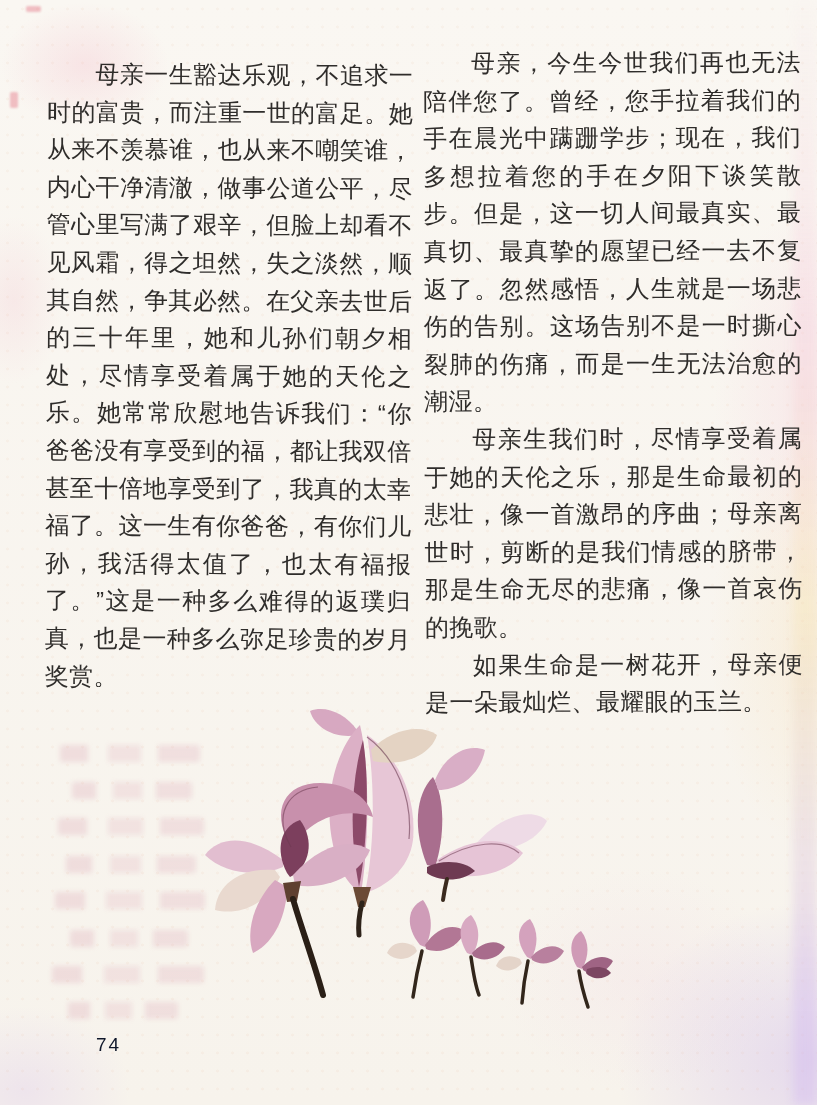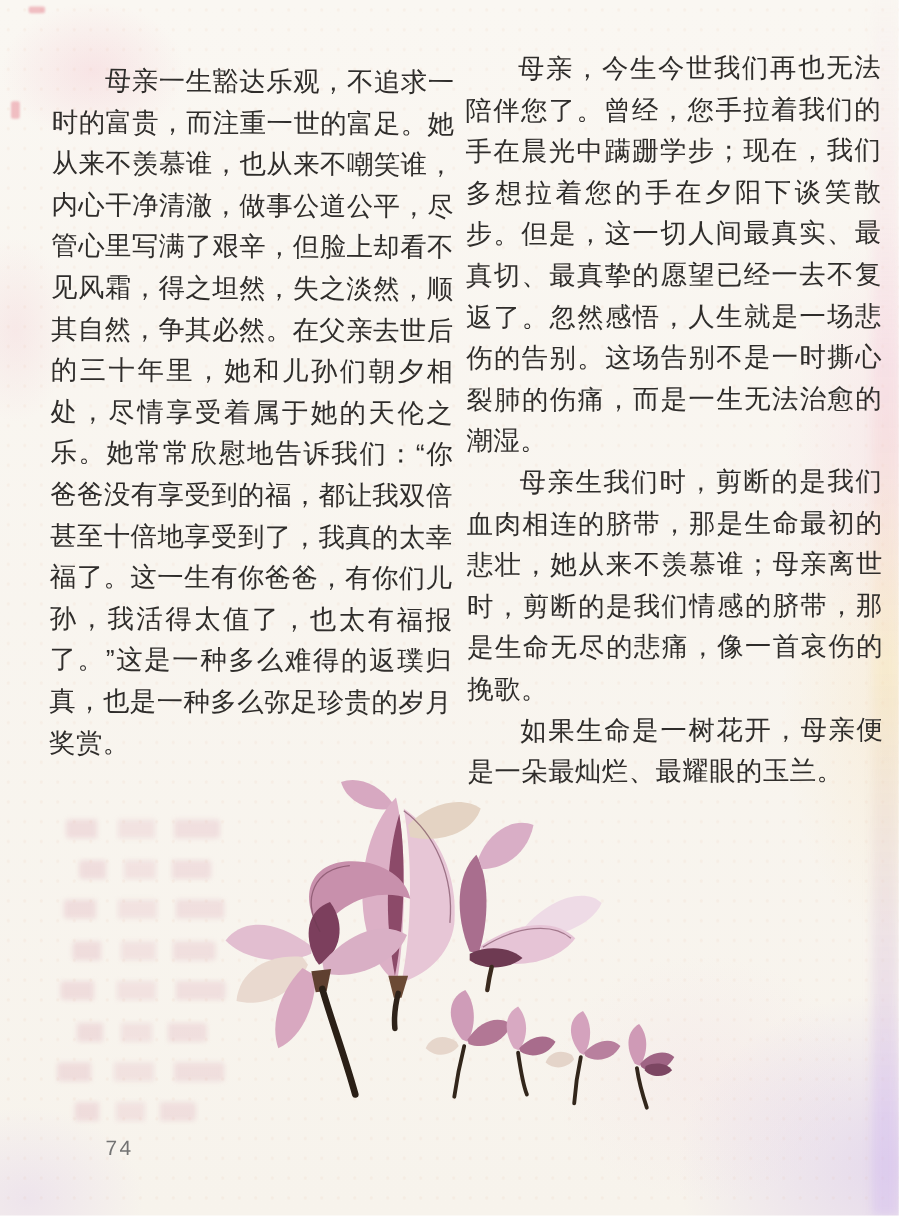--- a/index.html
+++ b/index.html
@@ -30,21 +30,21 @@
   }
   .col { position:absolute; }
   .col-left  { left:46px;  top:56px; width:366px; transform:rotate(0.25deg); }
   .col-right { left:424px; top:44px; width:378px; transform:rotate(-0.2deg); }
   .col p {
     margin:0; font-size:24px; line-height:37.6px; letter-spacing:0.4px;
     text-align:justify; text-indent:2em; color:#2f2d2b; font-weight:500;
   }
   .page-number {
     position:absolute; left:96px; top:1034px;
-    font-size:19px; letter-spacing:2px; color:#737373;
+    font-size:19px; letter-spacing:2px; color:#0f172a;
   }
   .illustration { position:absolute; left:175px; top:695px; }
   .smudge {
     position:absolute; height:17px; border-radius:3px; filter:blur(2.4px); pointer-events:none;
     background:linear-gradient(90deg,
       rgba(208,130,155,0.20) 0 20%, transparent 20% 34%,
       rgba(208,130,155,0.15) 34% 58%, transparent 58% 70%,
       rgba(208,130,155,0.18) 70% 100%);
   }
   .mark { position:absolute; filter:blur(1.2px); border-radius:2px;
@@ -58,21 +58,21 @@
 
 <div class="mark" style="left:26px; top:6px; width:15px; height:6px;"></div>
 <div class="mark" style="left:10px; top:92px; width:8px; height:16px;"></div>
 
 <div class="col col-left">
   <p>母亲一生豁达乐观，不追求一时的富贵，而注重一世的富足。她从来不羡慕谁，也从来不嘲笑谁，内心干净清澈，做事公道公平，尽管心里写满了艰辛，但脸上却看不见风霜，得之坦然，失之淡然，顺其自然，争其必然。在父亲去世后的三十年里，她和儿孙们朝夕相处，尽情享受着属于她的天伦之乐。她常常欣慰地告诉我们：“你爸爸没有享受到的福，都让我双倍甚至十倍地享受到了，我真的太幸福了。这一生有你爸爸，有你们儿孙，我活得太值了，也太有福报了。”这是一种多么难得的返璞归真，也是一种多么弥足珍贵的岁月奖赏。</p>
 </div>
 
 <div class="col col-right">
   <p>母亲，今生今世我们再也无法陪伴您了。曾经，您手拉着我们的手在晨光中蹒跚学步；现在，我们多想拉着您的手在夕阳下谈笑散步。但是，这一切人间最真实、最真切、最真挚的愿望已经一去不复返了。忽然感悟，人生就是一场悲伤的告别。这场告别不是一时撕心裂肺的伤痛，而是一生无法治愈的潮湿。</p>
-  <p>母亲生我们时，剪断的是我们血肉相连的脐带，那是生命最初的悲壮，她从来不羡慕谁；母亲离世时，剪断的是我们情感的脐带，那是生命无尽的悲痛，像一首哀伤的挽歌。</p>
+  <p>母亲生我们时，尽情享受着属于她的天伦之乐，那是生命最初的悲壮，像一首激昂的序曲；母亲离世时，剪断的是我们情感的脐带，那是生命无尽的悲痛，像一首哀伤的挽歌。</p>
   <p>如果生命是一树花开，母亲便是一朵最灿烂、最耀眼的玉兰。</p>
 </div>
 
 <svg class="illustration" width="465" height="335" viewBox="0 0 465 335" aria-hidden="true">
 
   <g>
     <path d="M182,35 C170,18 150,10 135,16 C140,34 162,44 182,40 Z" fill="#d3a0bb" opacity="0.9"></path>
     <path d="M185,30 C160,55 148,105 158,150 C164,178 176,192 186,198 C193,160 196,75 185,30 Z" fill="#dcb0c6"></path>
     <path d="M188,45 C176,85 174,140 184,192 C190,165 196,95 188,45 Z" fill="#8c4a69"></path>
     <path d="M192,40 C222,60 242,100 238,145 C234,175 210,192 190,198 C200,150 200,85 192,40 Z" fill="#e7c6d6"></path>

